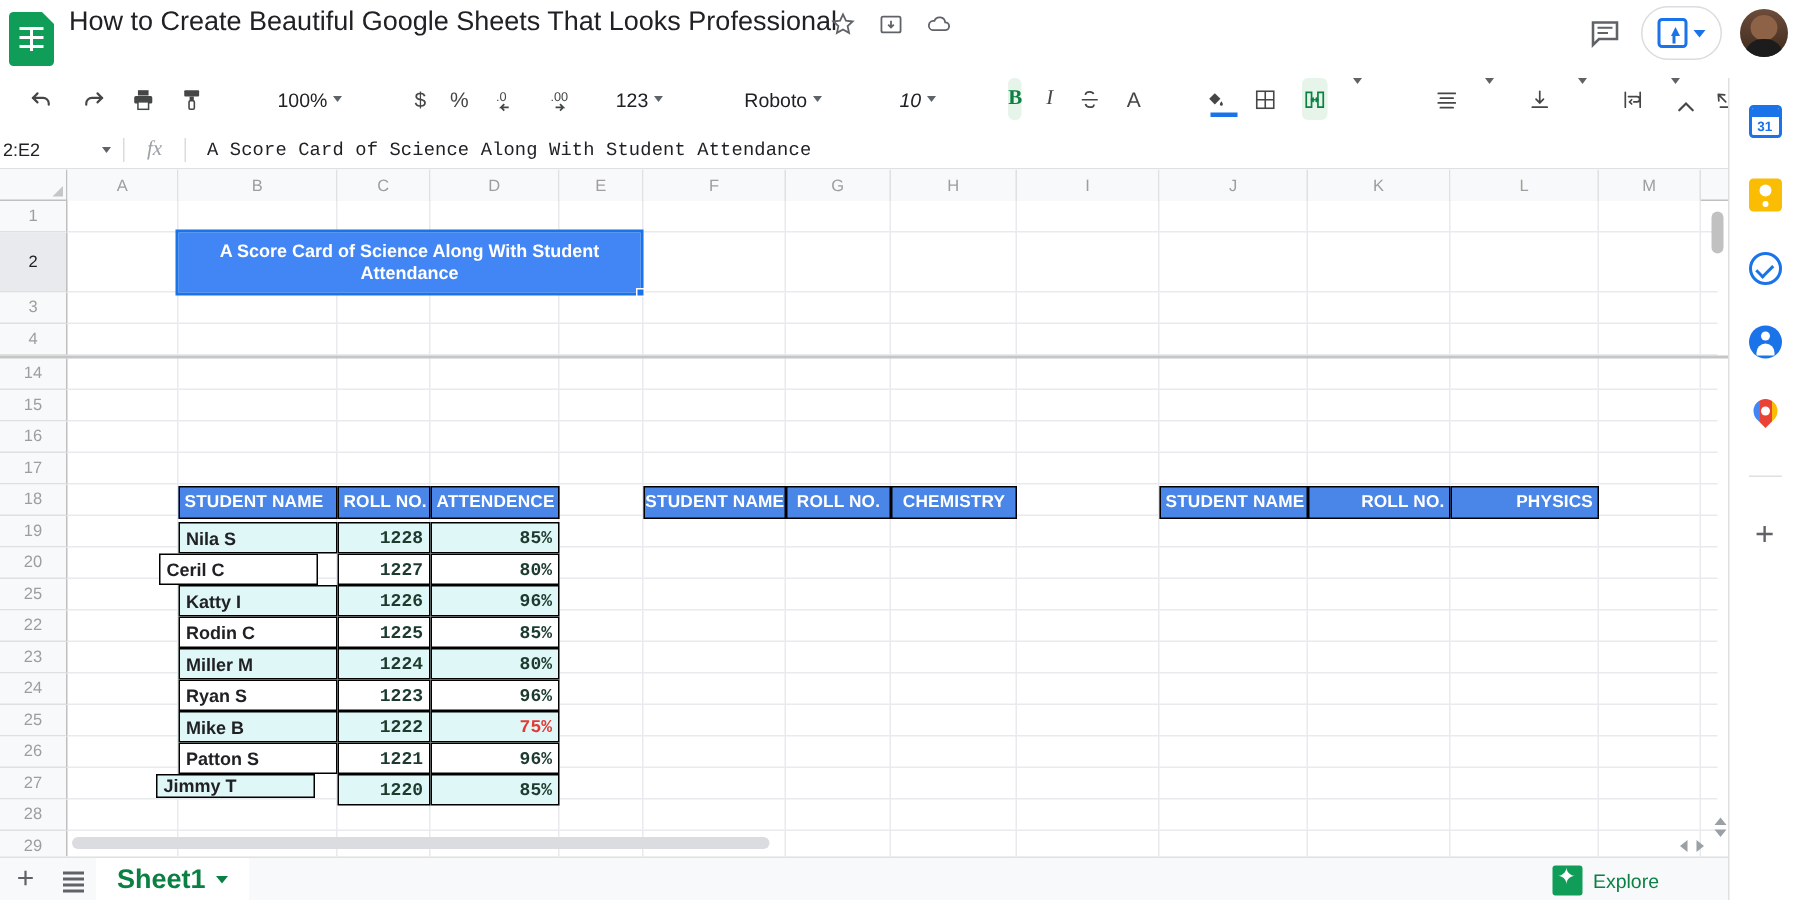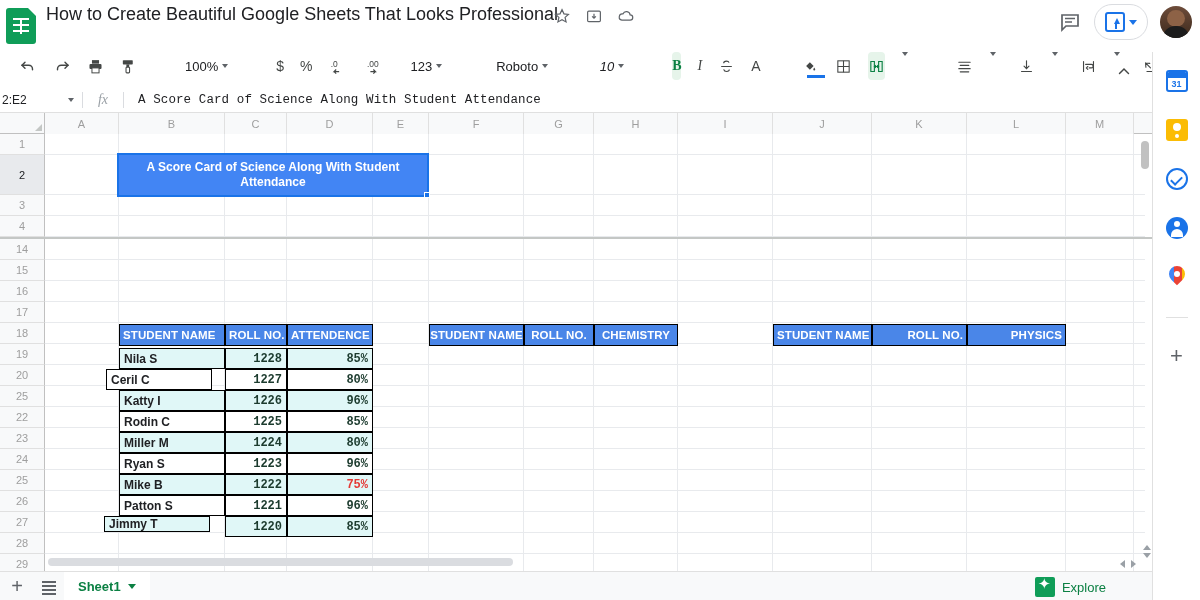--- a/index.html
+++ b/index.html
@@ -146,21 +146,21 @@
   .arr-l { width:0;height:0;border-top:4px solid transparent;border-bottom:4px solid transparent;border-right:5px solid #9aa0a6;}
   .arr-r { width:0;height:0;border-top:4px solid transparent;border-bottom:4px solid transparent;border-left:5px solid #9aa0a6;}
 
   
   .bottombar { position:absolute; left:0; bottom:0; width:1152px; height:29px; background:#f8f9fa;
                border-top:1px solid #e0e0e0; display:flex; align-items:center; }
   .bb-plus { width:34px; text-align:center; font-size:20px; color:#5f6368; cursor:pointer; }
   .bb-menu { width:30px; display:flex; align-items:center; justify-content:center; cursor:pointer; }
   .bb-menu i { display:block; width:14px; height:2px; background:#5f6368; box-shadow:0 4px 0 #5f6368, 0 8px 0 #5f6368, 0 -4px 0 #5f6368; }
   .sheet-tab { display:flex; align-items:center; gap:7px; height:29px; padding:0 14px; background:#fff;
-               color:#0b8043; font-size:13px; font-weight:bold; cursor:pointer; }
+               color:#0b8043; font-size:18px; font-weight:bold; cursor:pointer; }
   .tab-caret { width:0;height:0;border-left:4px solid transparent;border-right:4px solid transparent;border-top:5px solid #0b8043; }
   .explore { position:absolute; right:46px; bottom:3px; display:flex; align-items:center; gap:7px; cursor:pointer; }
   .expl-ico { width:20px; height:20px; background:#0f9d58; border-radius:2px; position:relative; }
   .expl-ico::after{ content:"✦"; position:absolute; left:3px; top:-2px; color:#fff; font-size:15px; }
   .expl-txt { color:#0b8043; font-size:13px; }
   .side-expand { position:absolute; right:14px; bottom:6px; color:#5f6368; font-size:15px; cursor:pointer; }
 
   
   .sidepanel { position:absolute; right:0; top:52px; width:48px; height:548px; background:#fff;
                border-left:1px solid #e0e0e0; display:flex; flex-direction:column; align-items:center; padding-top:18px; gap:27px; }

